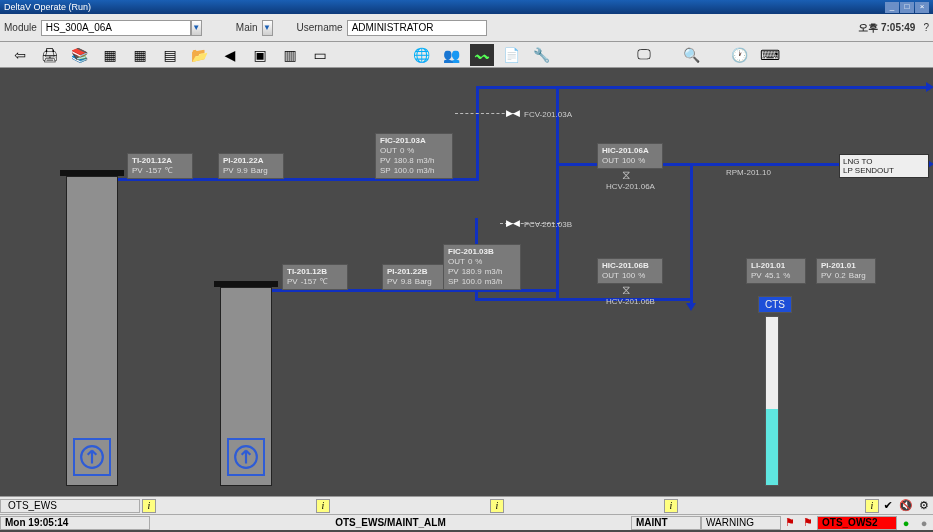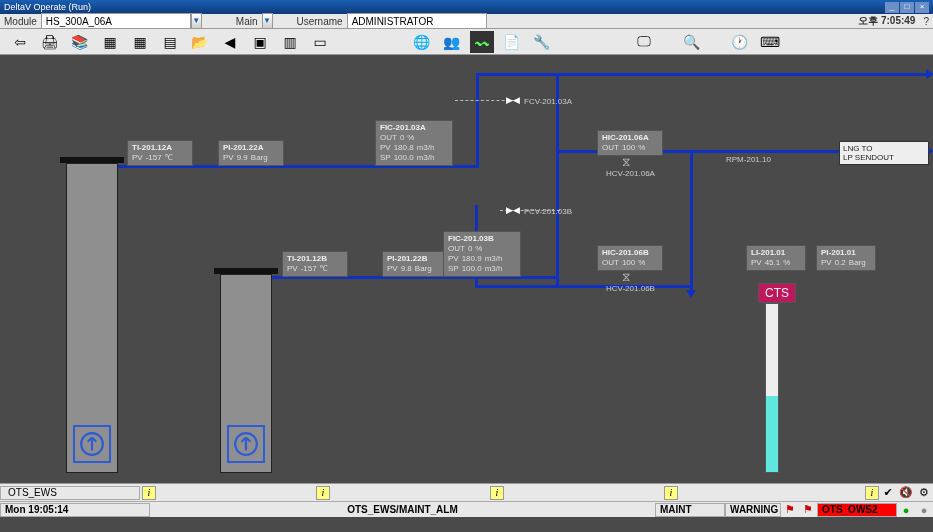--- a/index.html
+++ b/index.html
@@ -1,41 +1,41 @@
 <!DOCTYPE html>
 <html><head>
 <meta charset="utf-8">
 <style>
 *{box-sizing:border-box;margin:0;padding:0;font-family:Arial,sans-serif}
 body{width:933px;height:532px;background:#4a4a4a;overflow:hidden;position:relative}
 .titlebar{height:14px;background:linear-gradient(#1a5fb4,#0d3a7a);color:#fff;font-size:9px;padding:1px 4px;display:flex;align-items:center}
 .titlebar span{flex:1}
 .titlebar .wbtn{width:14px;height:11px;background:#6b8fc7;margin-left:1px;font-size:8px;text-align:center}
-.infobar{height:15px;background:#e8e8e8;display:flex;align-items:center;font-size:10px;border-bottom:1px solid #999}
+.infobar{height:28px;background:#e8e8e8;display:flex;align-items:center;font-size:10px;border-bottom:1px solid #999}
 .infobar .lbl{padding:0 4px;color:#333}
 .infobar .fld{background:#fff;border:1px solid #999;height:16px;padding:1px 4px;display:flex;align-items:center}
 .infobar .drop{width:11px;height:16px;background:linear-gradient(#fff,#cfcfcf);border:1px solid #999;color:#1a5fb4;font-size:8px;text-align:center;line-height:14px}
 .toolbar{height:26px;background:#e8e8e8;display:flex;align-items:center;gap:6px;padding:0 8px;border-bottom:1px solid #999}
 .tbtn{width:24px;height:22px;display:flex;align-items:center;justify-content:center;font-size:14px}
 .tsep{width:12px}
 .canvas{position:relative;height:428px;background:#4a4a4a}
 .tank{position:absolute;width:52px;background:#8f8f8f;border:1px solid #222}
 .tankcap{position:absolute;height:6px;background:#111}
 .pump{position:absolute;width:38px;height:38px;border:2px solid #2e5cd6;background:#8f8f8f;display:flex;align-items:center;justify-content:center}
 .pump svg{width:26px;height:26px}
 .tag{position:absolute;background:#7a7a7a;border:1px solid #555;font-size:8px;color:#ddd;padding:2px 4px;line-height:10px}
 .tag .tt{font-weight:bold;color:#eee}
 .tag .rw{display:flex;gap:3px}
 .pipe-h{position:absolute;height:3px;background:#1030c0}
 .pipe-v{position:absolute;width:3px;background:#1030c0}
 .arrow-r{position:absolute;width:0;height:0;border-top:5px solid transparent;border-bottom:5px solid transparent;border-left:8px solid #1030c0}
 .arrow-d{position:absolute;width:0;height:0;border-left:5px solid transparent;border-right:5px solid transparent;border-top:8px solid #1030c0}
 .vbox{position:absolute;background:#eee;border:1px solid #333;font-size:8px;padding:2px 3px;line-height:9px;color:#222}
 .valvelbl{position:absolute;font-size:8px;color:#ccc}
-.ctsbtn{position:absolute;background:#be185d;border:1px solid #555;font-size:12px;color:#eee;padding:2px 6px}
+.ctsbtn{position:absolute;background:#1d4ed8;border:1px solid #555;font-size:10px;color:#eee;padding:2px 6px}
 .bargraph{position:absolute;width:14px;background:#eee;border:1px solid #555}
 .bargraph .fill{position:absolute;bottom:0;left:0;right:0;background:#5fe6e0}
 .statusbar1{height:18px;background:#e8e8e8;display:flex;align-items:center;font-size:10px;border-top:1px solid #999}
 .statusbar1 .cell{border:1px solid #aaa;height:14px;padding:0 7px;display:flex;align-items:center;margin-right:2px}
 .statusbar1 .ibtn{width:14px;height:14px;background:#ffff80;border:1px solid #999;text-align:center;font-family:serif;font-style:italic;font-size:10px;line-height:12px}
 .statusbar2{height:16px;background:#e8e8e8;display:flex;align-items:center;font-size:10px;border-top:1px solid #aaa}
 .statusbar2 .c{border:1px solid #aaa;height:14px;padding:0 4px;display:flex;align-items:center}
 .red{background:#ff0000;color:#000;font-weight:bold}
 .sbicon{width:18px;height:14px;display:flex;align-items:center;justify-content:center;font-size:11px}
 .dash{position:absolute;border-top:1px dashed #bbb}
@@ -272,19 +272,19 @@
  <div class="ibtn">i</div>
  <div class="sbicon">✔</div>
  <div class="sbicon">🔇</div>
  <div class="sbicon">⚙</div>
 </div>
 
 <div class="statusbar2">
  <div class="c" style="width:150px;font-weight:bold">Mon 19:05:14</div>
  <div style="flex:1;text-align:center;font-weight:bold">OTS_EWS/MAINT_ALM</div>
  <div class="c" style="width:70px;font-weight:bold">MAINT</div>
- <div class="c" style="width:56px;font-weight:bold">WARNING</div>
+ <div class="c" style="width:80px;font-weight:normal">WARNING</div>
  <div class="sbicon" style="color:#c00">⚑</div>
  <div class="sbicon" style="color:#c00">⚑</div>
  <div class="c red" style="width:80px">OTS_OWS2</div>
  <div class="sbicon" style="color:#0a0">●</div>
  <div class="sbicon" style="color:#888">●</div>
 </div>
 
 </body></html>

